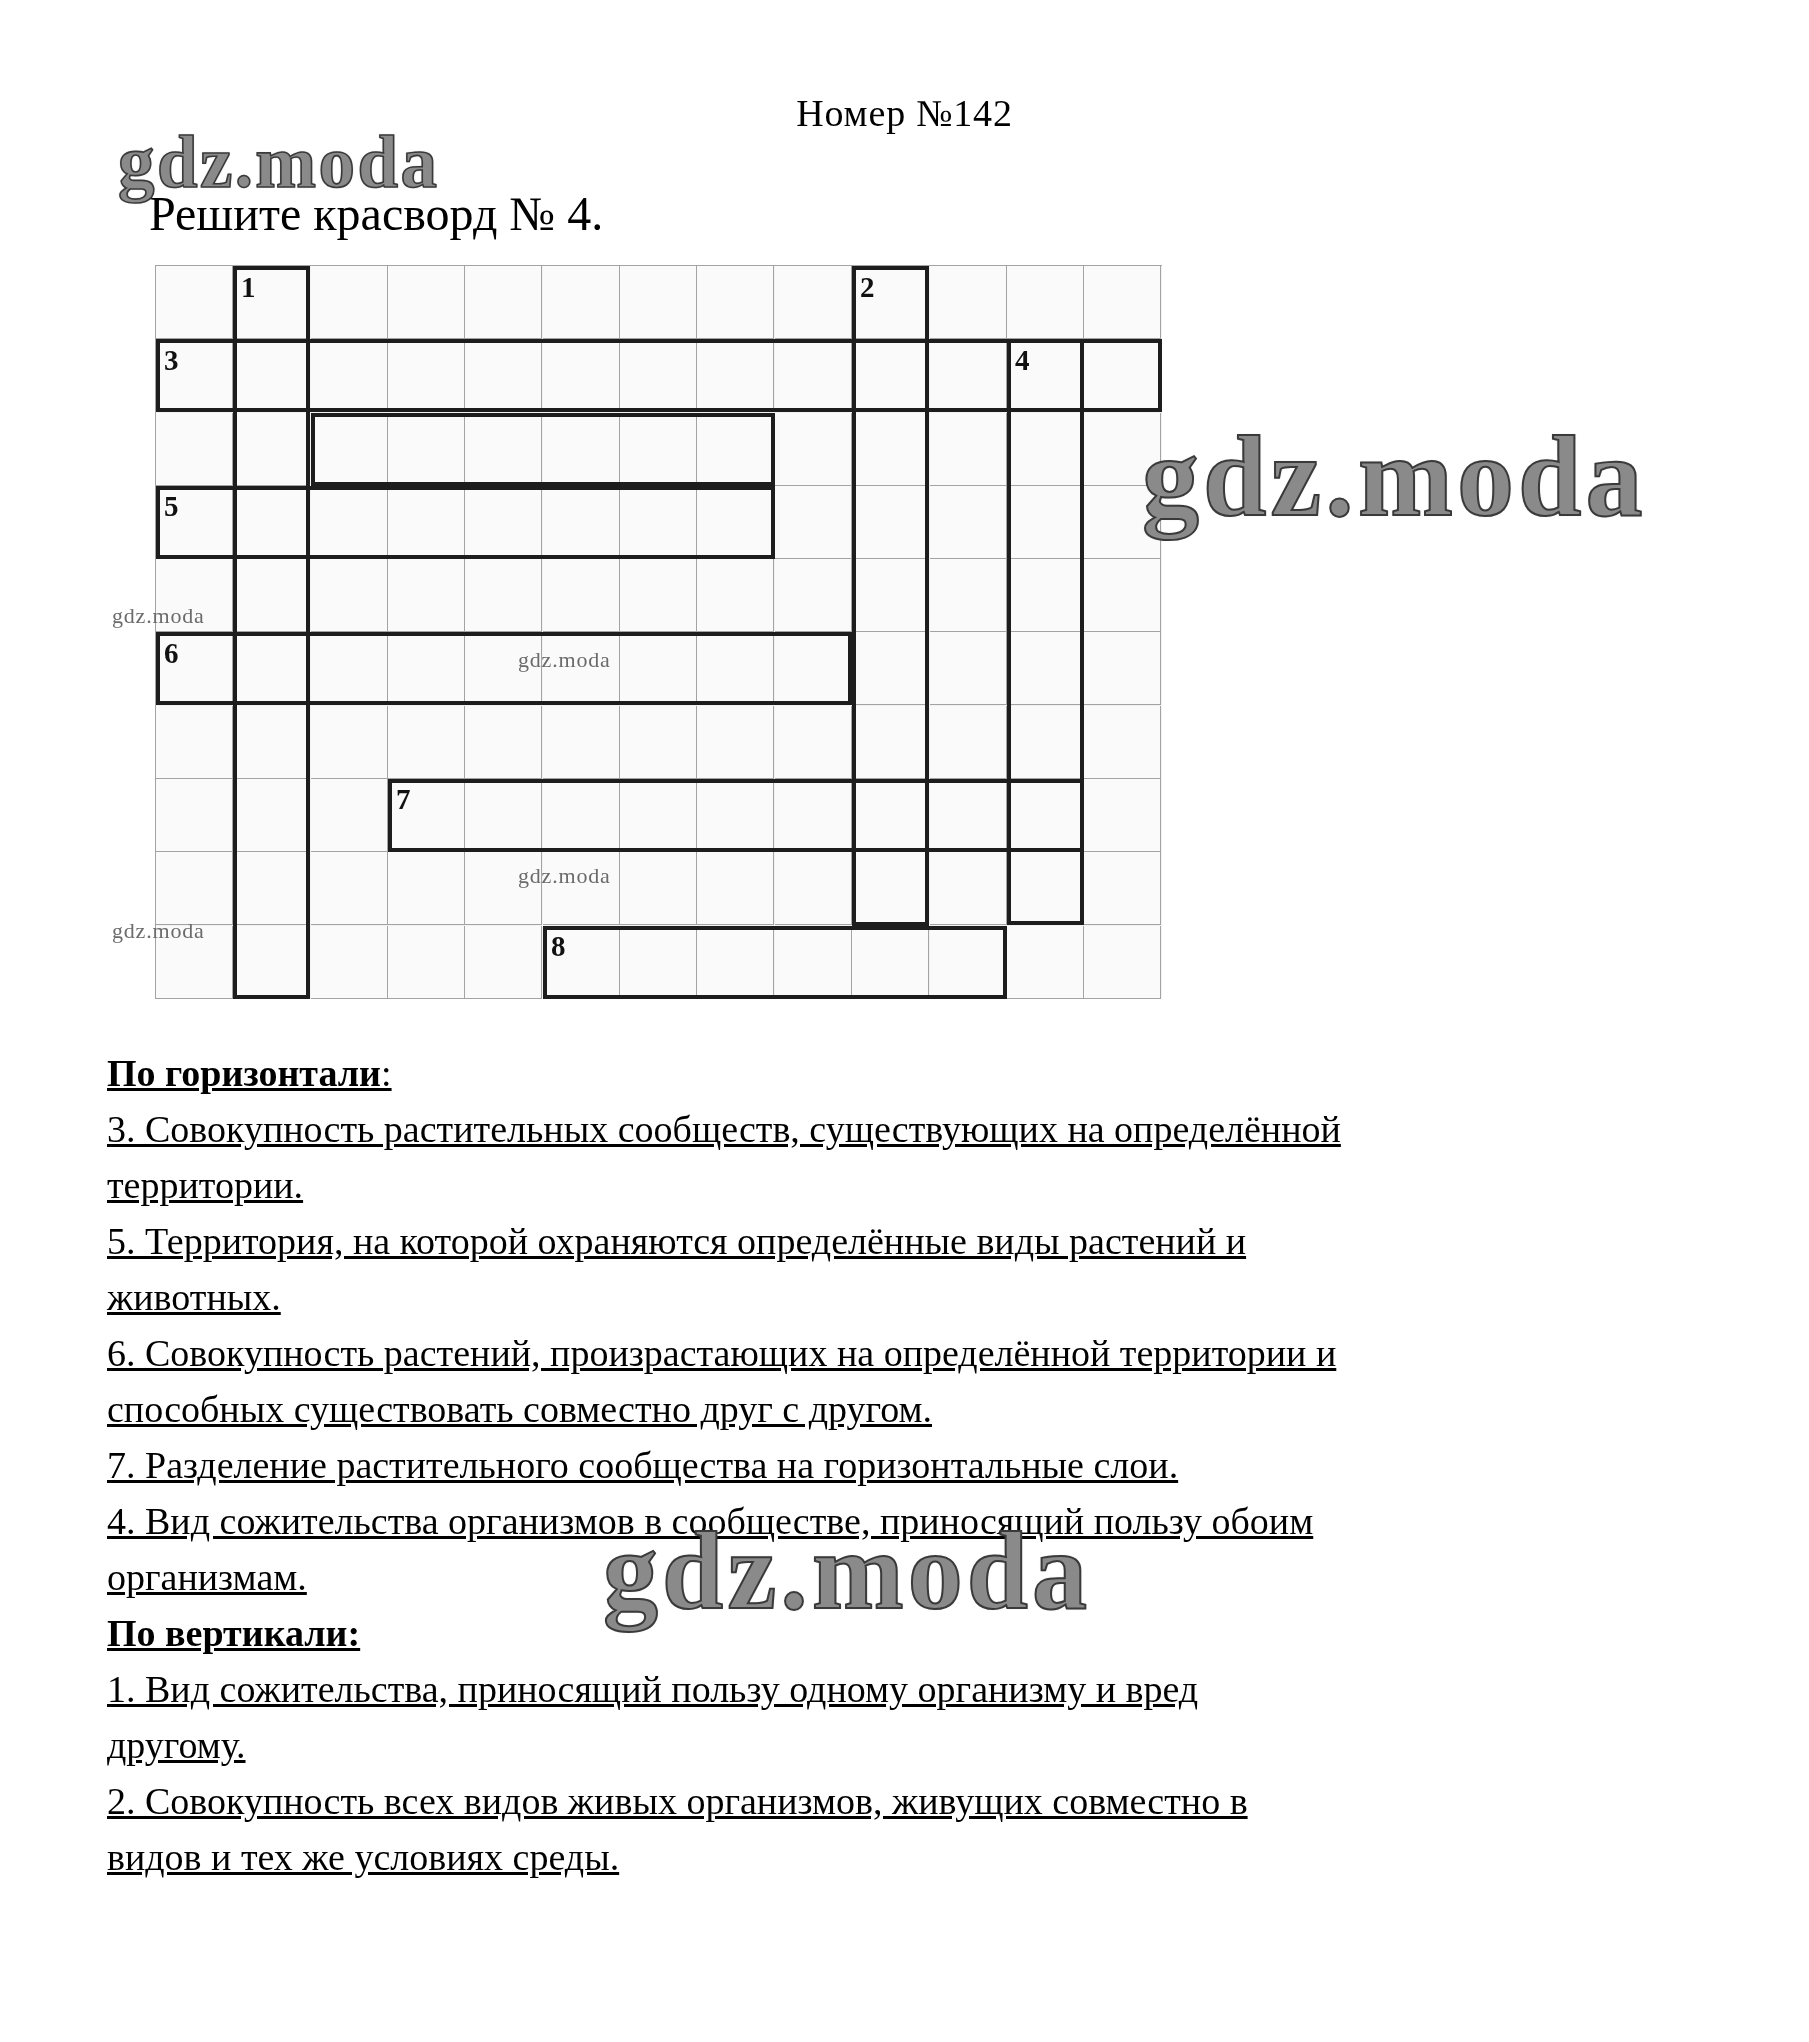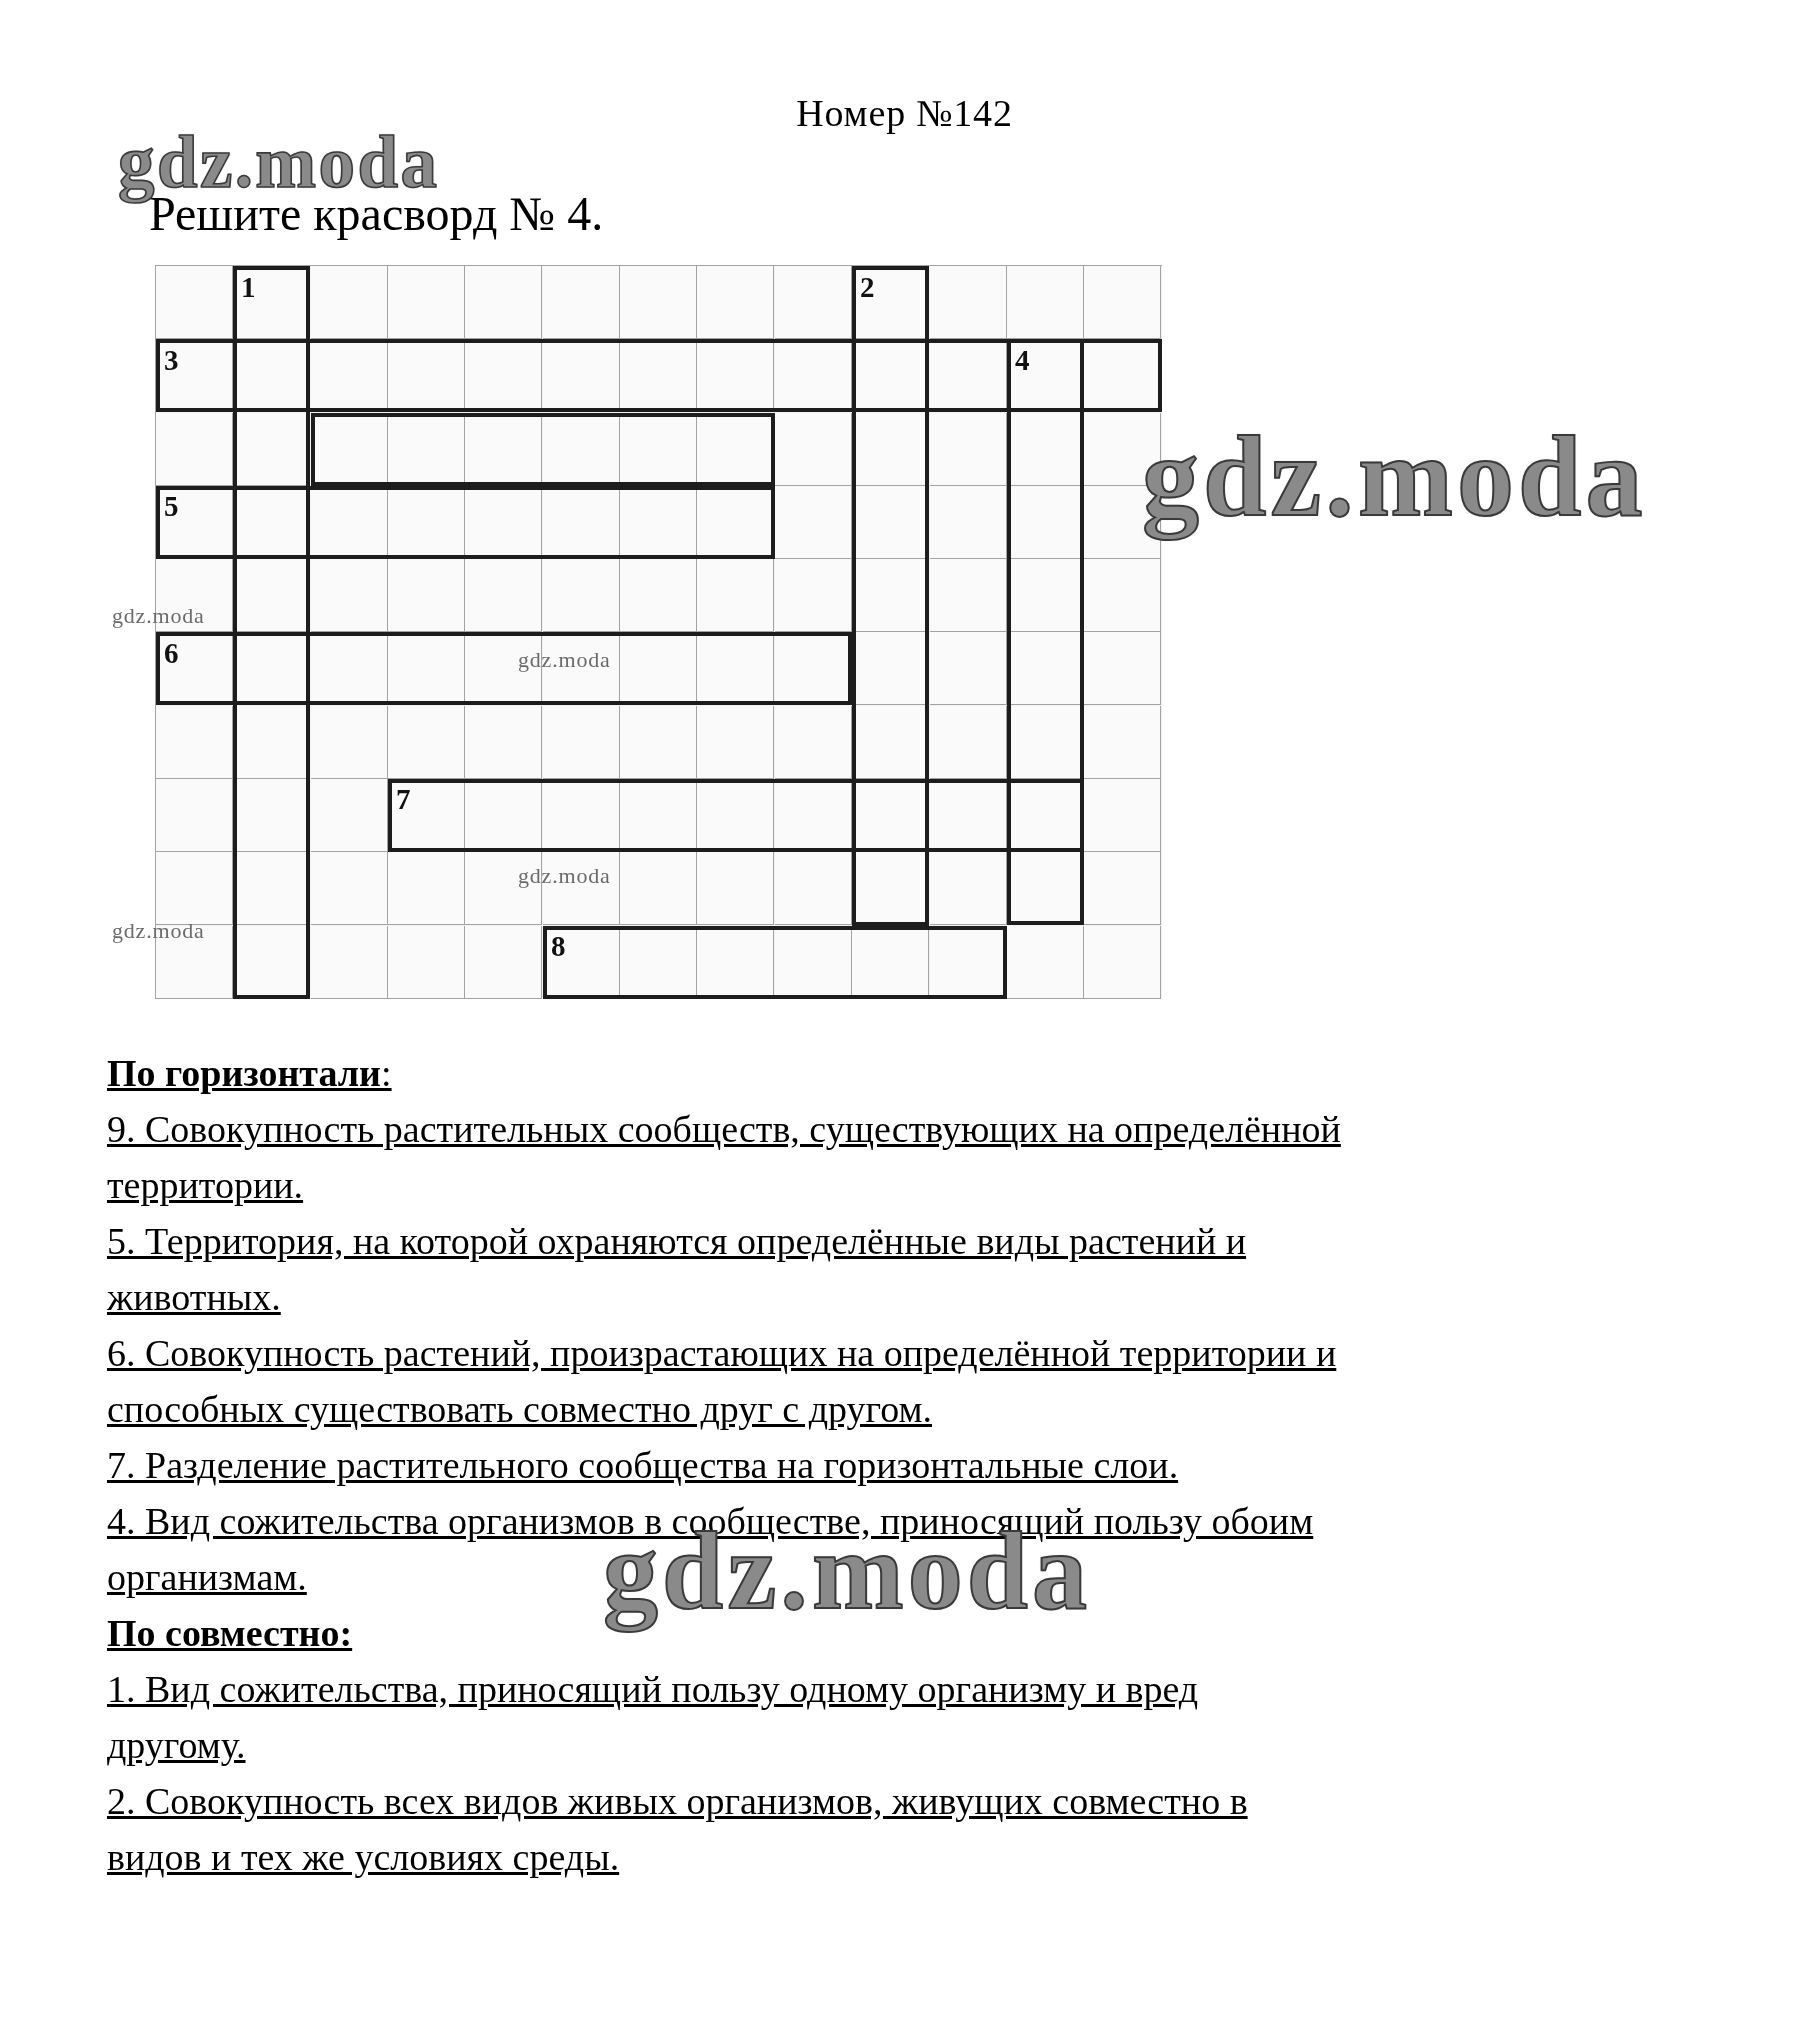--- a/index.html
+++ b/index.html
@@ -202,30 +202,30 @@
 
   <div class="wm wm2">gdz.moda</div>
   <div class="wm-small wm3">gdz.moda</div>
   <div class="wm-small wm4">gdz.moda</div>
   <div class="wm-small wm5">gdz.moda</div>
   <div class="wm-small wm6">gdz.moda</div>
   <div class="wm wm7">gdz.moda</div>
 
   <div class="clues">
     <div class="line"><span class="hb">По горизонтали</span><span>:</span></div>
-    <div class="line">9. Совокупность растительных сообществ, существующих на определённой</div>
+    <div class="line">3. Совокупность растительных сообществ, существующих на определённой</div>
     <div class="line">территории.</div>
     <div class="line">5. Территория, на которой охраняются определённые виды растений и</div>
     <div class="line">животных.</div>
     <div class="line">6. Совокупность растений, произрастающих на определённой территории и</div>
     <div class="line">способных существовать совместно друг с другом.</div>
     <div class="line">7. Разделение растительного сообщества на горизонтальные слои.</div>
     <div class="line">4. Вид сожительства организмов в сообществе, приносящий пользу обоим</div>
     <div class="line">организмам.</div>
-    <div class="line hb">По совместно:</div>
+    <div class="line hb">По вертикали:</div>
     <div class="line">1. Вид сожительства, приносящий пользу одному организму и вред</div>
     <div class="line">другому.</div>
     <div class="line">2. Совокупность всех видов живых организмов, живущих совместно в</div>
     <div class="line">видов и тех же условиях среды.</div>
   </div>
 
 </div>
 
 
 </body></html>

